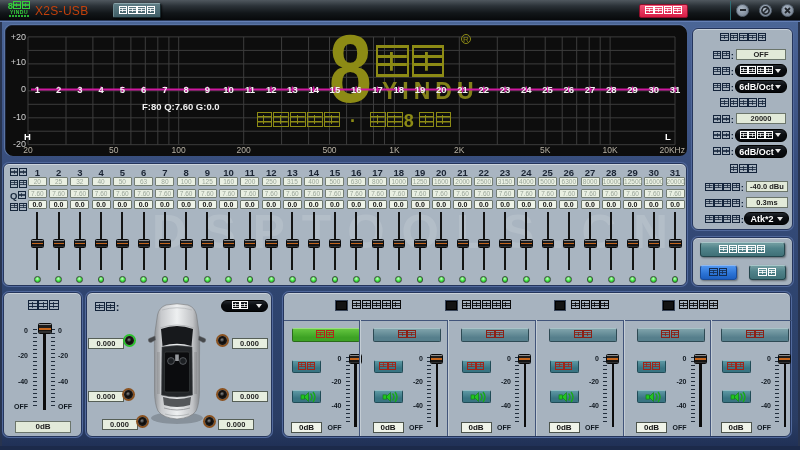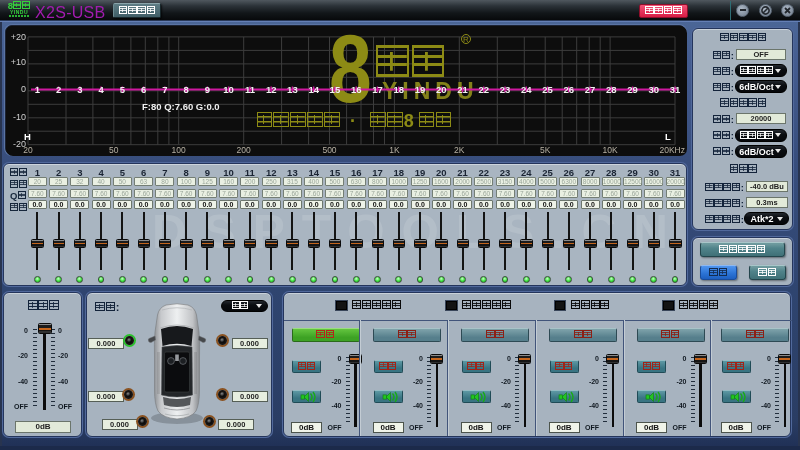--- a/index.html
+++ b/index.html
@@ -10,21 +10,21 @@
 margin:0 .05em .04em .03em;vertical-align:-.04em;
 background:linear-gradient(currentColor 0 0) 50% 30%/100% .085em no-repeat,
 linear-gradient(currentColor 0 0) 50% 66%/100% .085em no-repeat,
 linear-gradient(currentColor 0 0) 45% 50%/.075em 72% no-repeat}
 
 #tbar{position:absolute;left:0;top:0;width:800px;height:21px;
 background:linear-gradient(#50585f,#2b3238 30%,#121619 65%,#07090b);border-bottom:1px solid #2a3a5a}
 #logo{position:absolute;left:6px;top:1px;width:26px;height:18px;color:#35d23c;font-weight:bold;text-align:center;white-space:nowrap}
 #logo .l1{font-size:9.5px;line-height:9px;letter-spacing:-.5px}
 #logo .l2{font-size:5px;line-height:4px;letter-spacing:.5px}
-#ttl{position:absolute;left:35px;top:4px;font-size:16px;color:#a21caf;letter-spacing:.3px}
+#ttl{position:absolute;left:35px;top:4px;font-size:12px;color:#c2410c;letter-spacing:.3px}
 #sysbtn{position:absolute;left:113px;top:3px;width:48px;height:15px;background:linear-gradient(#5e7d85,#3f5d66);
 border:1px solid #18272b;border-top-color:#8aa4aa;border-left-color:#6d8b92;border-radius:2px;
 color:#fff;font-size:10px;text-align:center;line-height:13px;box-shadow:1px 1px 2px #000a}
 #schbtn{position:absolute;left:639px;top:4px;width:49px;height:14px;background:linear-gradient(#f25276,#d81d45);
 border:1px solid #8d0f2b;border-radius:2px;color:#fff;font-size:10px;text-align:center;line-height:12px}
 #tsep{position:absolute;left:730px;top:1px;width:1px;height:19px;background:#2e6d74}
 .wbtn{position:absolute;top:4px;width:13px;height:13px;border-radius:50%;
 background:radial-gradient(circle at 40% 35%,#aeb9c6,#8793a2 60%,#717e8e);border:1px solid #5d6977}
 .wbtn span{position:absolute;color:#23282e;font-weight:bold}
 

